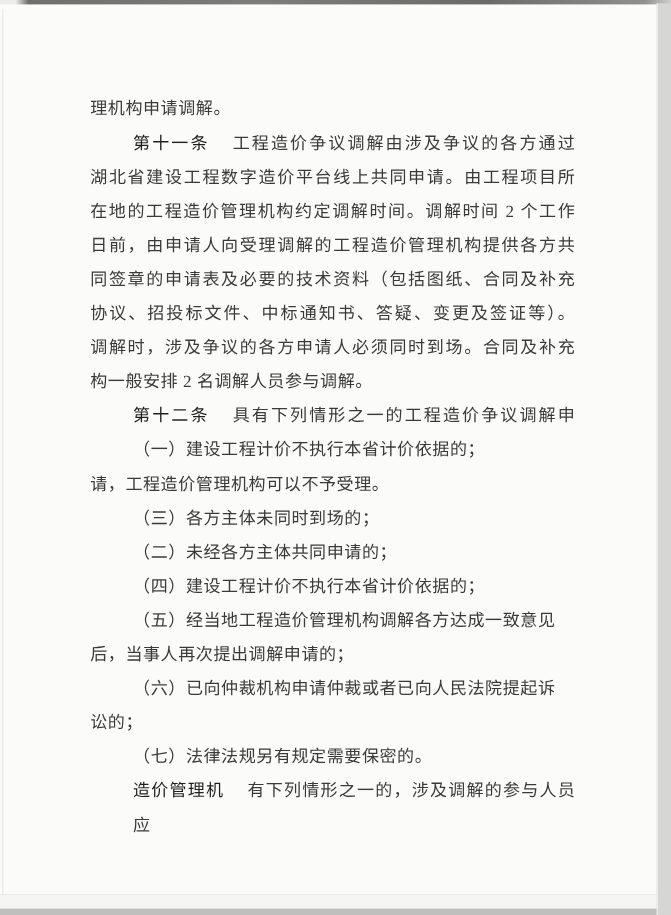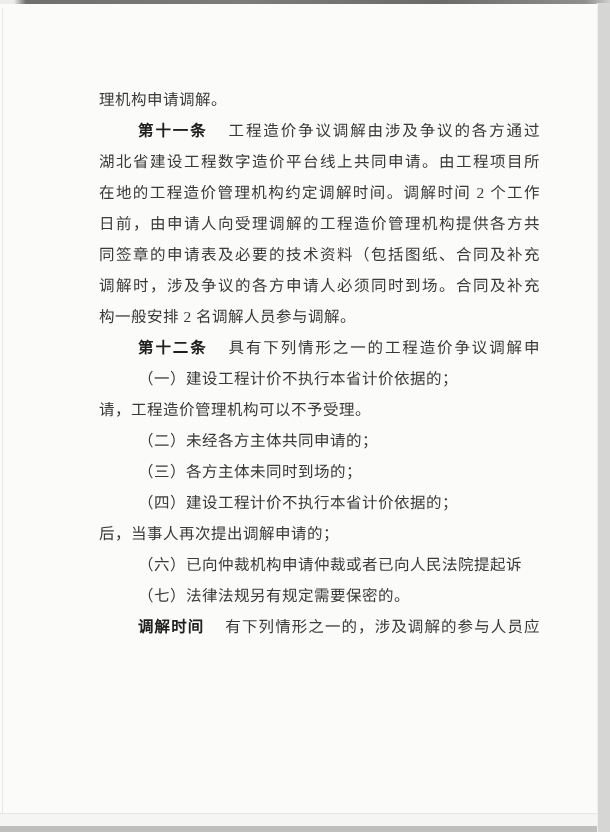--- a/index.html
+++ b/index.html
@@ -39,68 +39,71 @@
     position: absolute; left: 0; right: 13px; top: 814px; height: 12px;
     background: #f5f5f3;
   }
   .edge-bottom-strip {
     position: absolute; left: 0; right: 0; top: 826px; height: 6px;
     background: var(--edge-bottom, #bfbfbd);
   }
   
   .text-block {
     position: absolute;
-    left: 99px; top: 84px; width: 441px;
+    left: 82px; top: 84px; width: 441px;
     color: var(--text-color, #3a3a3a);
   }
   .line {
     height: 31px;
     line-height: 31px;
     font-size: 15.5px;
     letter-spacing: 0.5px;
     white-space: nowrap;
   }
   .line.justify {
     white-space: normal;
     text-align: justify;
     text-align-last: justify;
   }
   .line.indent { padding-left: 39px; }
   .art {
-    font-weight: bold;
+    font-weight: normal;
     color: var(--heading-color, #1f1f1f);
     margin-right: 21px;
     margin-top: 48px;
   }
 </style>
 </head>
 <body>
 
 <div class="scan-page">
   <div class="edge-top"></div>
   <div class="edge-left"></div>
 
   <div class="text-block">
       <div class="line"><span class="line-text">理机构申请调解。</span></div>
       <div class="line indent justify"><span class="art">第十一条</span><span class="line-text">工程造价争议调解由涉及争议的各方通过</span></div>
       <div class="line justify"><span class="line-text">湖北省建设工程数字造价平台线上共同申请。由工程项目所</span></div>
       <div class="line justify"><span class="line-text">在地的工程造价管理机构约定调解时间。调解时间 2 个工作</span></div>
       <div class="line justify"><span class="line-text">日前，由申请人向受理调解的工程造价管理机构提供各方共</span></div>
       <div class="line justify"><span class="line-text">同签章的申请表及必要的技术资料（包括图纸、合同及补充</span></div>
+      <div class="line justify"><span class="line-text">协议、招投标文件、中标通知书、答疑、变更及签证等）。</span></div>
       <div class="line justify"><span class="line-text">调解时，涉及争议的各方申请人必须同时到场。合同及补充</span></div>
       <div class="line"><span class="line-text">构一般安排 2 名调解人员参与调解。</span></div>
       <div class="line indent justify"><span class="art">第十二条</span><span class="line-text">具有下列情形之一的工程造价争议调解申</span></div>
       <div class="line indent"><span class="line-text">（一）建设工程计价不执行本省计价依据的；</span></div>
       <div class="line"><span class="line-text">请，工程造价管理机构可以不予受理。</span></div>
+      <div class="line indent"><span class="line-text">（三）各方主体未同时到场的；</span></div>
       <div class="line indent"><span class="line-text">（二）未经各方主体共同申请的；</span></div>
-      <div class="line indent"><span class="line-text">（三）各方主体未同时到场的；</span></div>
       <div class="line indent"><span class="line-text">（四）建设工程计价不执行本省计价依据的；</span></div>
+      <div class="line indent"><span class="line-text">（五）经当地工程造价管理机构调解各方达成一致意见</span></div>
       <div class="line"><span class="line-text">后，当事人再次提出调解申请的；</span></div>
       <div class="line indent"><span class="line-text">（六）已向仲裁机构申请仲裁或者已向人民法院提起诉</span></div>
+      <div class="line"><span class="line-text">讼的；</span></div>
       <div class="line indent"><span class="line-text">（七）法律法规另有规定需要保密的。</span></div>
-      <div class="line indent justify"><span class="art">调解时间</span><span class="line-text">有下列情形之一的，涉及调解的参与人员应</span></div>
+      <div class="line indent justify"><span class="art">造价管理机</span><span class="line-text">有下列情形之一的，涉及调解的参与人员应</span></div>
     </div>
 
   <div class="edge-bottom-line"></div>
   <div class="edge-bottom-shade"></div>
   <div class="edge-bottom-strip"></div>
   <div class="edge-right"></div>
 </div>
 
 </body></html>

